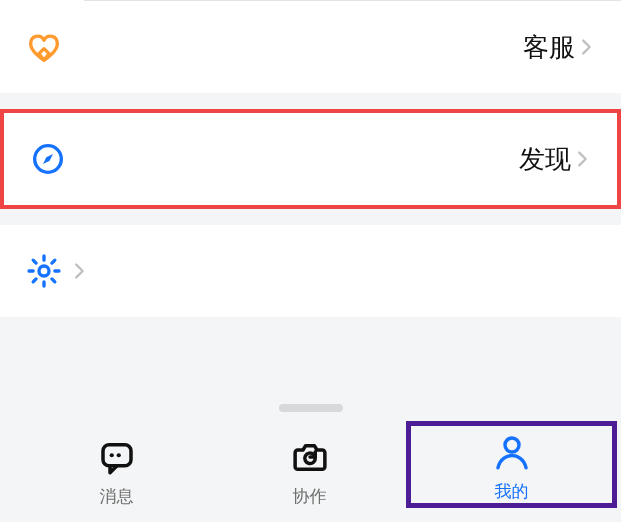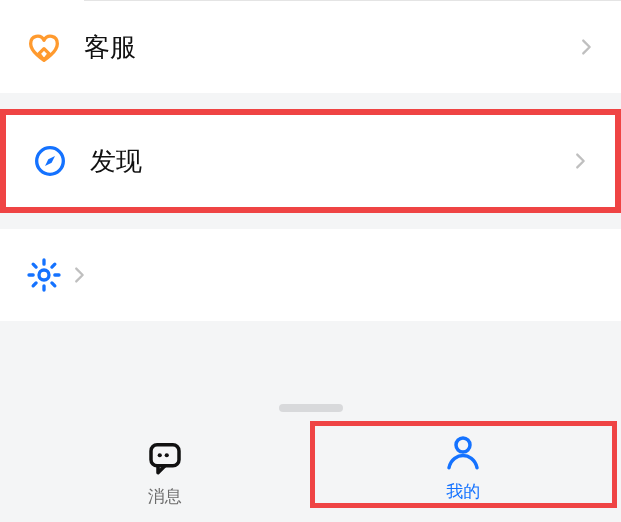--- a/index.html
+++ b/index.html
@@ -1,36 +1,36 @@
 <!DOCTYPE html>
 <html><head>
 <meta charset="utf-8">
 <style>
   * { box-sizing: border-box; margin: 0; padding: 0; }
   html, body { width: 621px; height: 522px; font-family: -apple-system, "PingFang SC", "Helvetica Neue", Arial, sans-serif; background: #f4f5f6; }
   .page { display: flex; flex-direction: column; height: 100%; }
 
-  .group { background: #ffffff; }
+  .group { background: #ffffff; text-align: right; }
   .group + .gap { height: 16px; }
 
   .list-item {
     display: flex; align-items: center; height: 92px;
     padding: 0 24px 0 20px; cursor: pointer; background: #fff;
   }
   .list-item .icon-wrap {
     width: 48px; height: 48px; display: flex; align-items: center; justify-content: center;
     flex-shrink: 0;
   }
   .list-item .label {
     margin-left: 16px; font-size: 26px; color: #111; flex: 1;
   }
   .list-item .chevron { flex-shrink: 0; }
 
   .highlight-row {
-    border: 6px solid #ef4444;
+    border: 4px solid #ef4444;
   }
 
   .divider-top {
     height: 1px; background: #e4e4e4; margin-left: 84px;
   }
 
   .spacer { flex: 1; }
 
   .drag-handle-wrap {
     background: #f4f5f6; display: flex; justify-content: center; padding-top: 14px; padding-bottom: 2px;
@@ -45,21 +45,21 @@
   }
   .tab {
     flex: 1; display: flex; flex-direction: column; align-items: center; justify-content: flex-end;
     cursor: pointer; padding-top: 4px;
   }
   .tab .tab-icon { width: 48px; height: 48px; display: flex; align-items: center; justify-content: center; }
   .tab .tab-label { font-size: 17px; color: #6c6c6c; margin-top: 4px; }
   .tab.active .tab-label { color: #1472ff; }
 
   .tab-highlight {
-    border: 5px solid #ef4444; padding: 2px 4px 0 4px;
+    border: 5px solid #4c1d95; padding: 2px 4px 0 4px;
   }
 
   svg { display: block; }
 </style>
 </head>
 <body>
 
 <div class="page">
 
   <div class="group">
@@ -133,20 +133,30 @@
         <svg viewBox="0 0 48 48" width="42" height="42">
           <rect x="8" y="10" width="32" height="24" rx="7" ry="7" fill="none" stroke="#111" stroke-width="4"></rect>
           <path d="M16 34 L16 42 L24 34" fill="none" stroke="#111" stroke-width="4" stroke-linejoin="round" stroke-linecap="round"></path>
           <circle cx="18" cy="22" r="2.4" fill="#111"></circle>
           <circle cx="26" cy="22" r="2.4" fill="#111"></circle>
         </svg>
       </span>
       <span class="tab-label">消息</span>
     </div>
 
+    <div class="tab">
+      <span class="tab-icon">
+        <svg viewBox="0 0 48 48" width="42" height="42">
+          <path d="M10 16 h6 l3-5 h10 l3 5 h6 a3 3 0 0 1 3 3 v16 a3 3 0 0 1 -3 3 h-28 a3 3 0 0 1 -3 -3 v-16 a3 3 0 0 1 3 -3 Z" fill="none" stroke="#111" stroke-width="4" stroke-linejoin="round"></path>
+          <path d="M30 25 a6 6 0 1 1 -2 -4" fill="none" stroke="#111" stroke-width="4" stroke-linecap="round"></path>
+          <path d="M30 18 v6 h-6" fill="none" stroke="#111" stroke-width="4" stroke-linecap="round" stroke-linejoin="round"></path>
+        </svg>
+      </span>
+      <span class="tab-label">协作</span>
+    </div>
 
 
 
     <div class="tab active tab-highlight">
       <span class="tab-icon">
         <svg viewBox="0 0 48 48" width="42" height="42">
           <circle cx="24" cy="16" r="8" fill="none" stroke="#1472ff" stroke-width="4"></circle>
           <path d="M8 42 c2-10 10-14 16-14 s14 4 16 14" fill="none" stroke="#1472ff" stroke-width="4" stroke-linecap="round"></path>
         </svg>
       </span>

